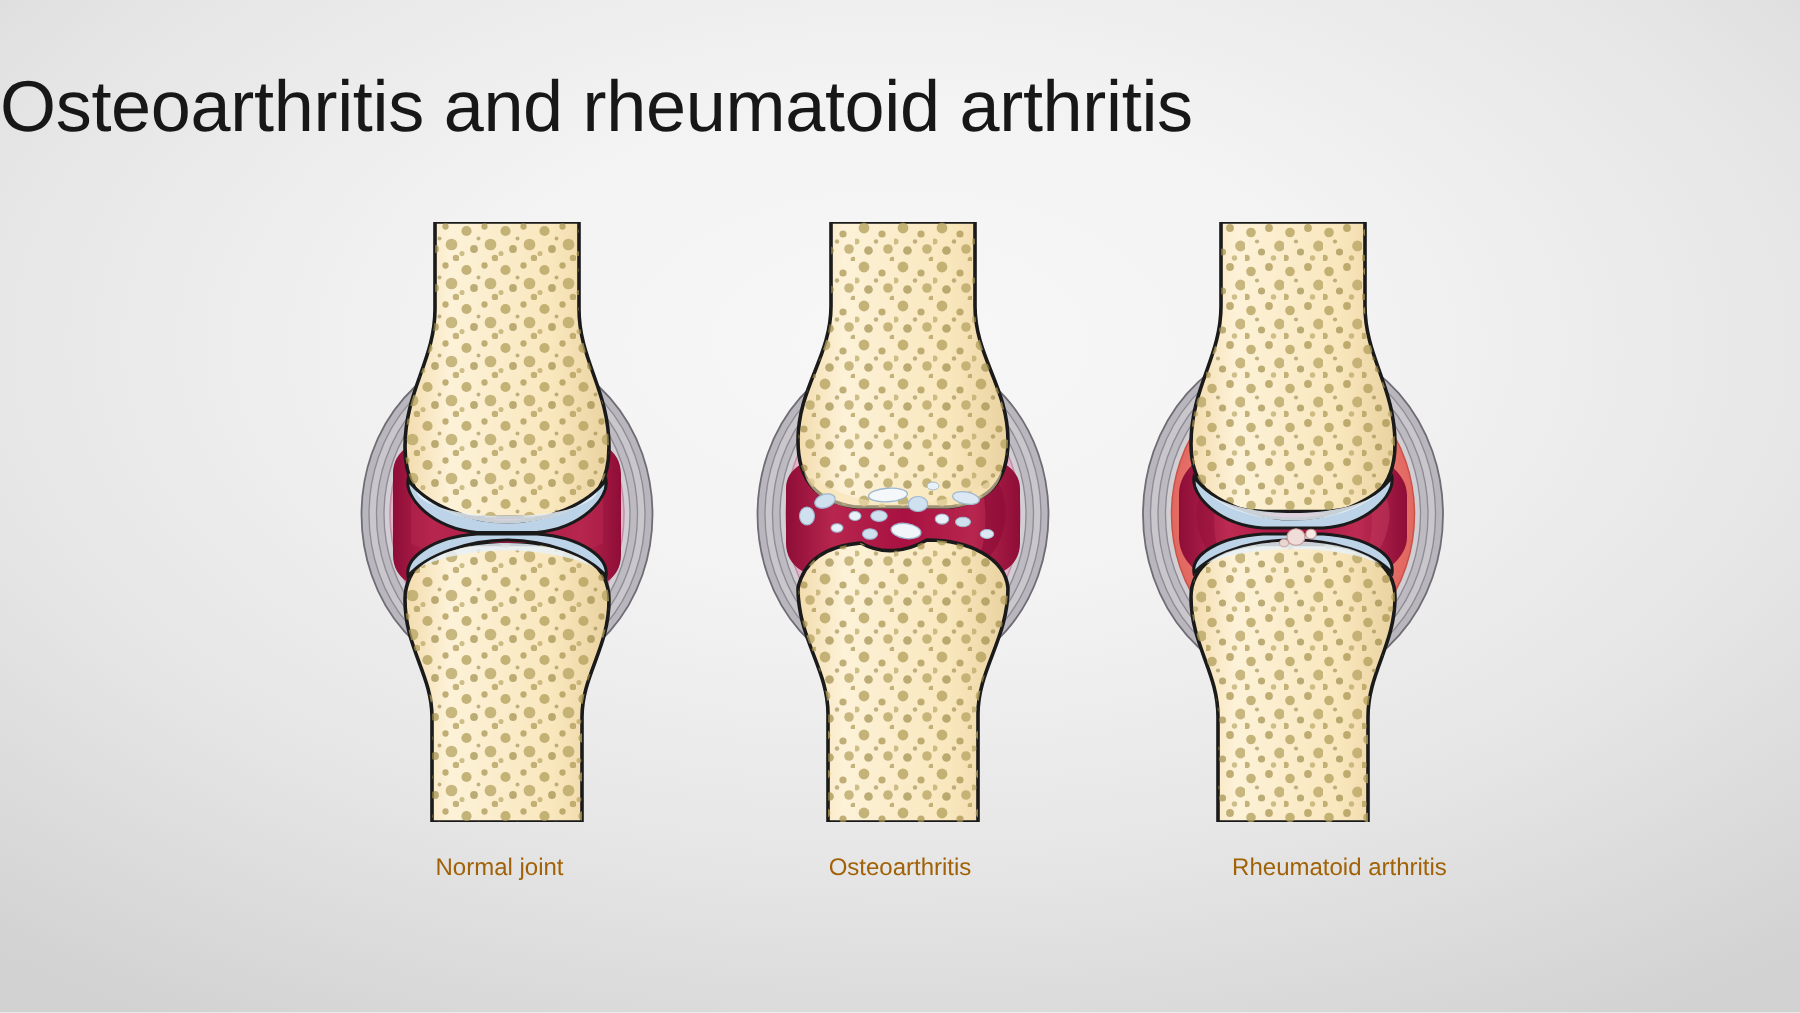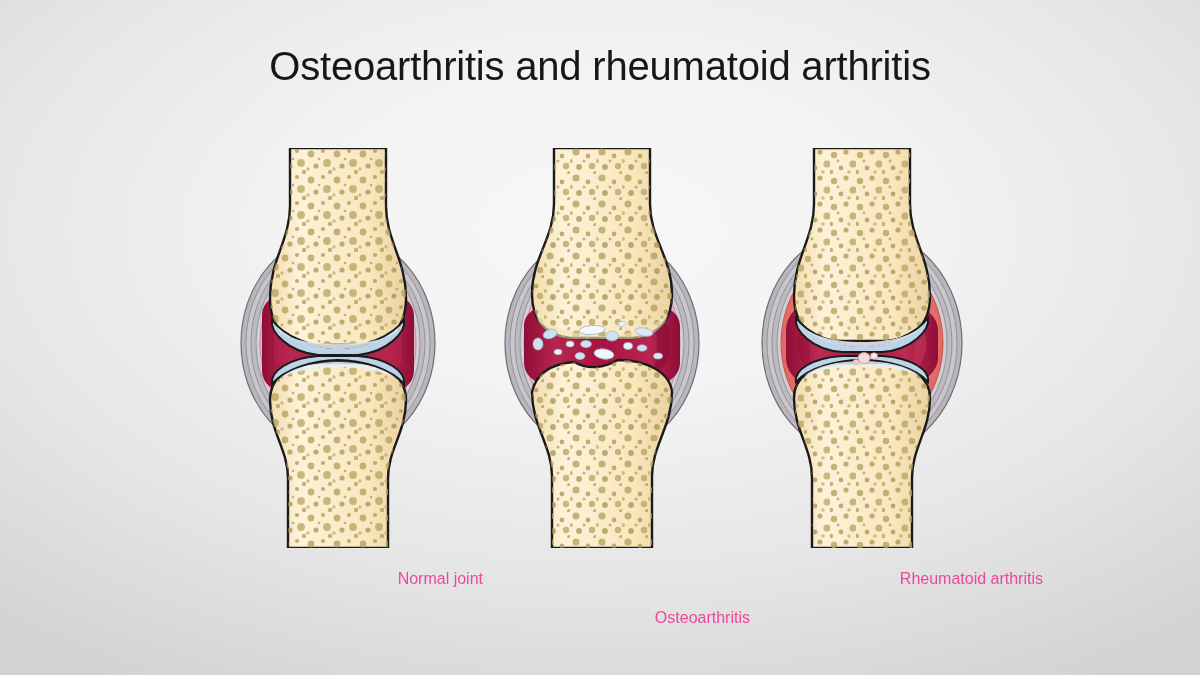--- a/index.html
+++ b/index.html
@@ -5,32 +5,31 @@
   * { margin:0; padding:0; box-sizing:border-box; }
   html, body { width:1200px; height:675px; overflow:hidden; }
   body {
     font-family: "Liberation Sans", sans-serif;
     background: radial-gradient(ellipse 78% 78% at 50% 34%, #f7f7f7 0%, #f3f3f3 32%, #e6e6e6 66%, #d2d2d2 100%);
     position: relative;
   }
   #stage { position:absolute; inset:0; }
   .title {
     position:absolute; left:0; right:0; top:44px;
-    text-align:center;
-    font-size:40px; font-weight:400; color:#171717;
+    font-size:48px; font-weight:400; color:#171717;
     letter-spacing:-0.2px; white-space:nowrap;
   }
   .caption {
     position:absolute; top:570px;
-    text-align:right;
-    font-size:16px; font-weight:400; color:#ec4899;
+    text-align:center;
+    font-size:16px; font-weight:400; color:#a16207;
     white-space:nowrap; width:300px;
   }
   .cap-0 { left:183px; }
-  .cap-1 { left:450px;margin-top:39px; }
+  .cap-1 { left:450px; }
   .cap-2 { left:743px; }
   svg { display:block; }
   .fig { position:absolute; top:148px; }
   .fig-0 { left:228px; }
   .fig-1 { left:492px; }
   .fig-2 { left:752px; }
 </style>
 </head>
 <body>
 

